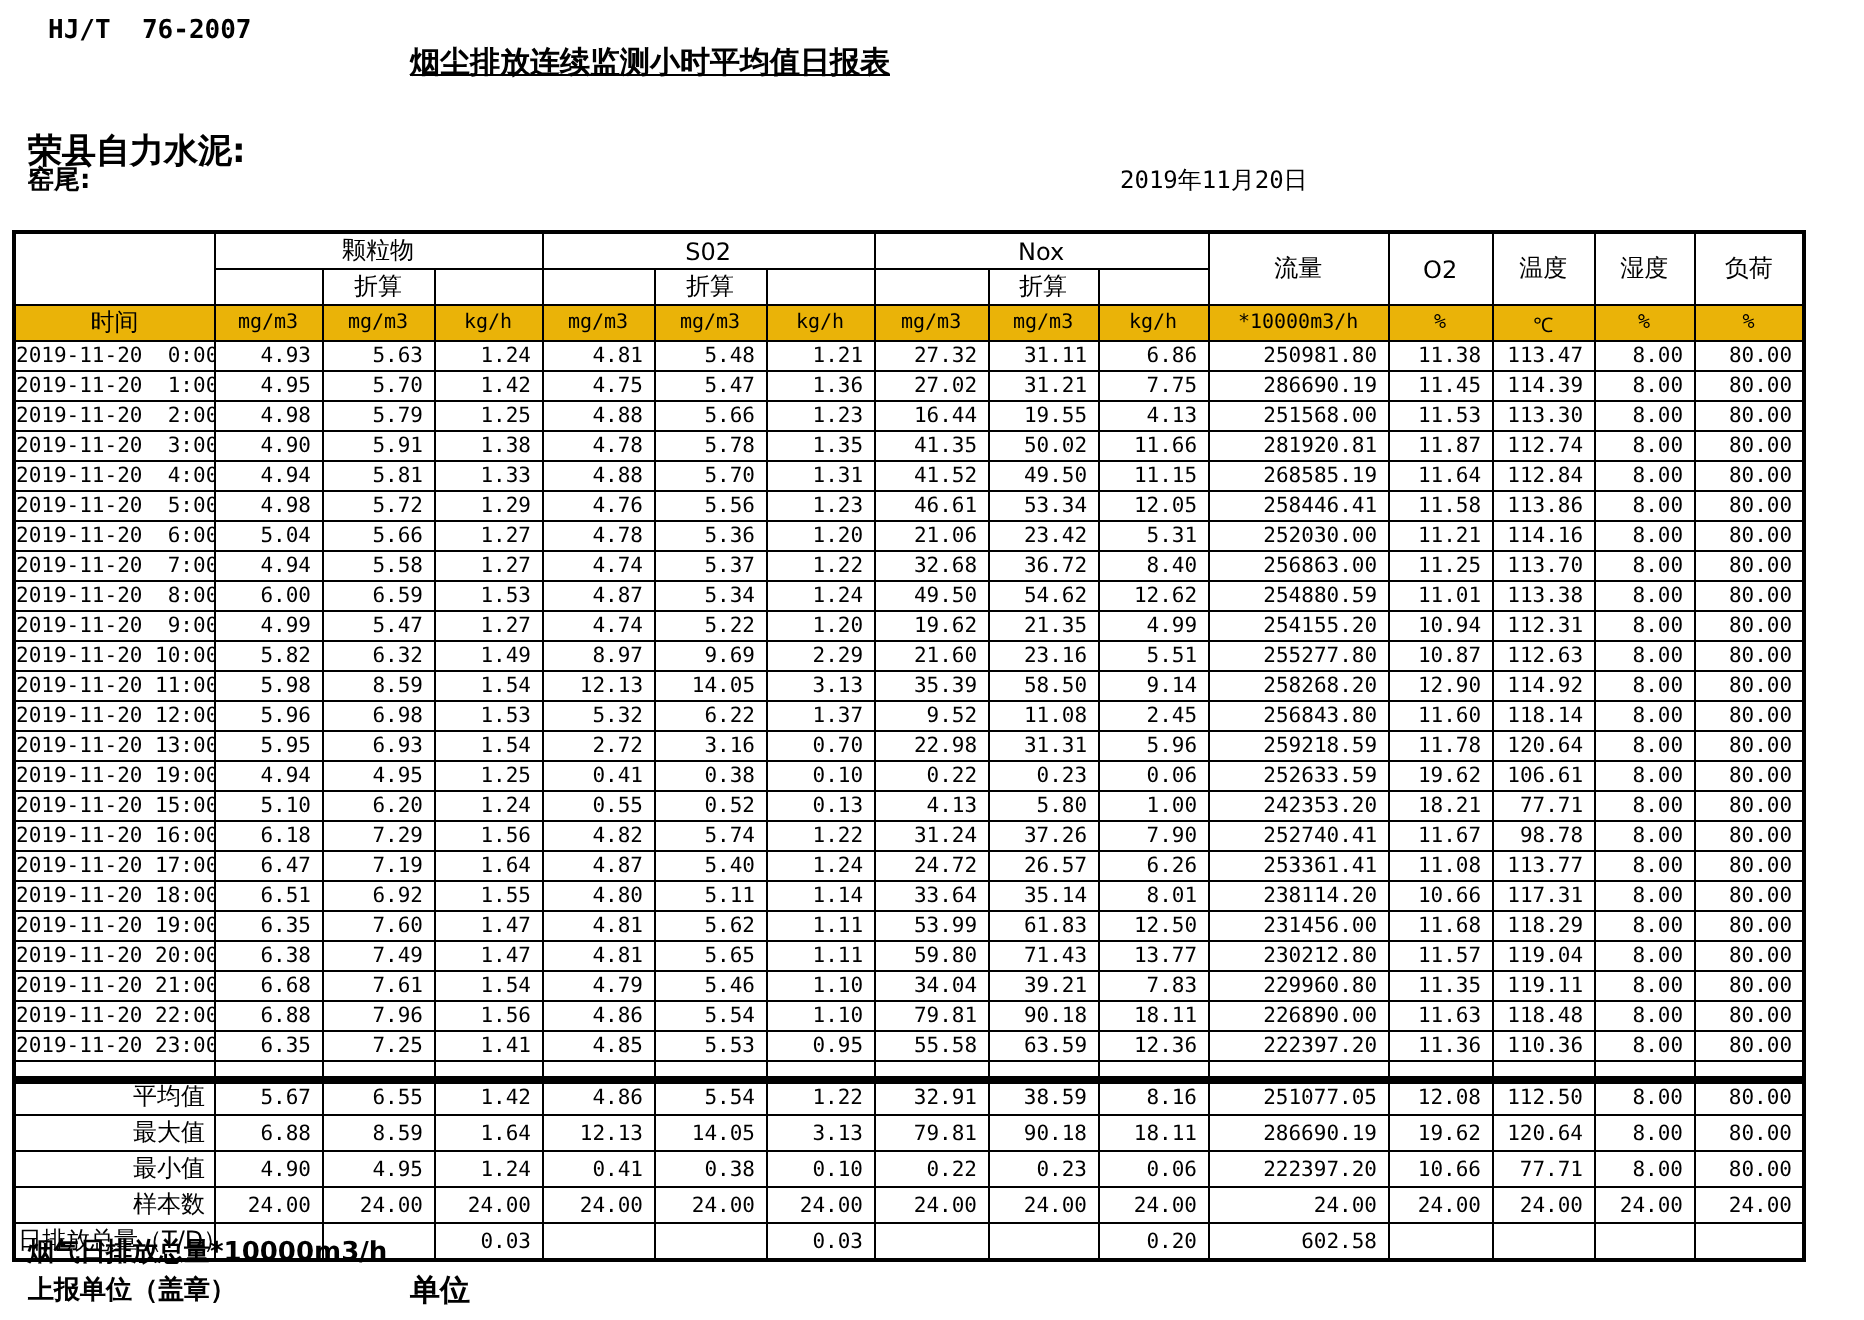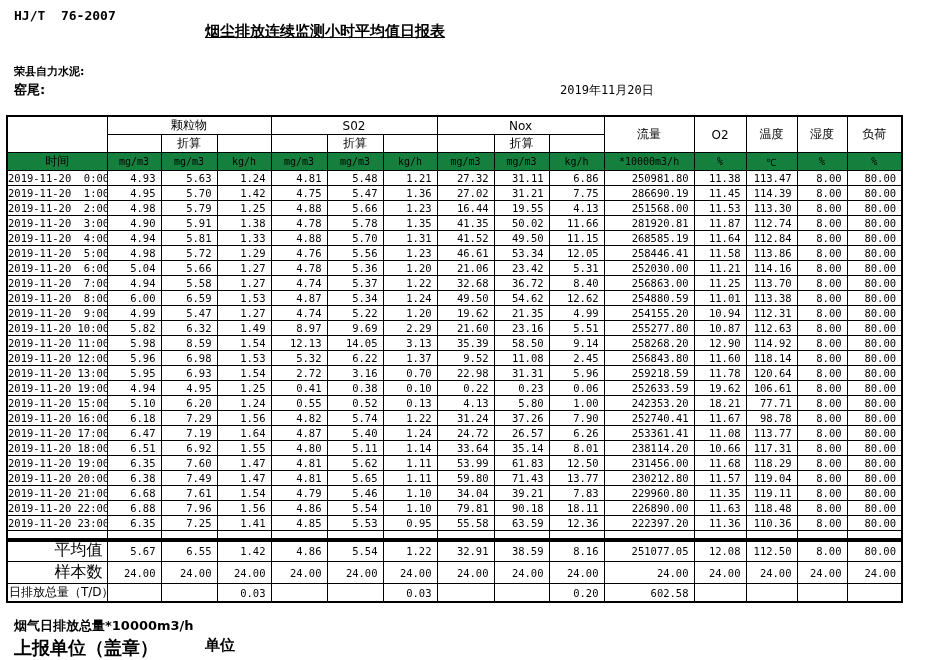--- a/index.html
+++ b/index.html
@@ -2,23 +2,23 @@
 <html><head>
 <meta charset="utf-8">
 <style>
   html,body { margin:0; padding:0; }
   body {
     width:932px; height:660px; background:#ffffff; color:#000;
     position:relative; overflow:hidden;
     font-family:"DejaVu Sans", sans-serif;
   }
   .abs { position:absolute; white-space:pre; }
-  .std-code  { left:14px;  top:8px;  font:bold 13px "DejaVu Sans Mono", monospace; }
+  .std-code  { left:24px;  top:8px;  font:bold 13px "DejaVu Sans Mono", monospace; }
   .title     { left:205px; top:22px; font-weight:bold; font-size:15px;text-decoration:underline; }
-  .company   { left:14px;  top:64px; font-weight:bold; font-size:11px; }
+  .company   { left:14px;  top:64px; font-weight:bold; font-size:17px; }
   .location  { left:14px;  top:81px; font-weight:bold; font-size:13px; }
   .date      { left:560px; top:82px; font:12px "DejaVu Sans Mono", monospace;text-align:center; }
 
   table.report {
     position:absolute; left:6px; width:895px;
     border-collapse:collapse; table-layout:fixed;
     border:2px solid #000;
   }
   #main-table { top:115px; }
   #summary-table { top:538px; }
@@ -29,27 +29,27 @@
     overflow:hidden; white-space:pre;
     text-align:right;
     font:10.5px "DejaVu Sans Mono", monospace;
   }
   .report thead th {
     text-align:center; padding:0; font-weight:normal;
     font-family:"DejaVu Sans", sans-serif; font-size:12px;
   }
   .report thead tr.units th { font:10px "DejaVu Sans Mono", monospace; }
   .report thead tr.units th.cjk { font-family:"DejaVu Sans", sans-serif; font-size:12px; }
-  tr.green th { background:#15803d; height:15px; }
+  tr.green th { background:#eab308; height:15px; }
   td.c-time { padding-right:4px; }
-  td.c-label { padding-right:4px; font-family:Liberation Mono, monospace; font-size:16px; }
+  td.c-label { padding-right:4px; font-family:Liberation Mono, monospace; font-size:12px; }
   td.c-dlabel { text-align:left; padding:0 0 0 1px; font-family:"DejaVu Sans", sans-serif; font-size:12px; }
   tr.sep td { height:9px; }
   .footer1 { left:14px;  top:617px; font-weight:bold; font-size:13px; }
-  .footer2 { left:14px;  top:636px; font-weight:bold; font-size:18px; }
+  .footer2 { left:14px;  top:636px; font-weight:bold; font-size:13px; }
   .footer3 { left:205px; top:636px; font-weight:bold; font-size:15px; }
 </style>
 </head>
 <body>
 
 <div class="abs std-code">HJ/T  76-2007</div>
 <div class="abs title">烟尘排放连续监测小时平均值日报表</div>
 <div class="abs company">荣县自力水泥:</div>
 <div class="abs location">窑尾:</div>
 <div class="abs date">2019年11月20日</div>
@@ -572,20 +572,54 @@
         <td>32.91</td>
         <td>38.59</td>
         <td>8.16</td>
         <td>251077.05</td>
         <td>12.08</td>
         <td>112.50</td>
         <td>8.00</td>
         <td>80.00</td>
       </tr>
       <tr>
+        <td class="c-label">最大值</td>
+        <td>6.88</td>
+        <td>8.59</td>
+        <td>1.64</td>
+        <td>12.13</td>
+        <td>14.05</td>
+        <td>3.13</td>
+        <td>79.81</td>
+        <td>90.18</td>
+        <td>18.11</td>
+        <td>286690.19</td>
+        <td>19.62</td>
+        <td>120.64</td>
+        <td>8.00</td>
+        <td>80.00</td>
+      </tr>
+      <tr>
+        <td class="c-label">最小值</td>
+        <td>4.90</td>
+        <td>4.95</td>
+        <td>1.24</td>
+        <td>0.41</td>
+        <td>0.38</td>
+        <td>0.10</td>
+        <td>0.22</td>
+        <td>0.23</td>
+        <td>0.06</td>
+        <td>222397.20</td>
+        <td>10.66</td>
+        <td>77.71</td>
+        <td>8.00</td>
+        <td>80.00</td>
+      </tr>
+      <tr>
         <td class="c-label">样本数</td>
         <td>24.00</td>
         <td>24.00</td>
         <td>24.00</td>
         <td>24.00</td>
         <td>24.00</td>
         <td>24.00</td>
         <td>24.00</td>
         <td>24.00</td>
         <td>24.00</td>

